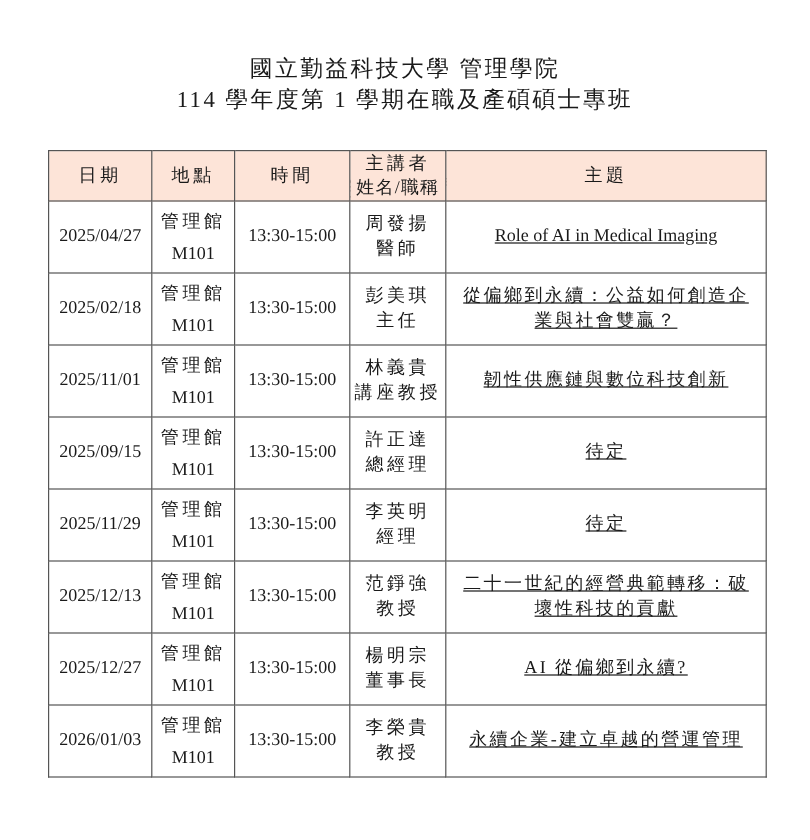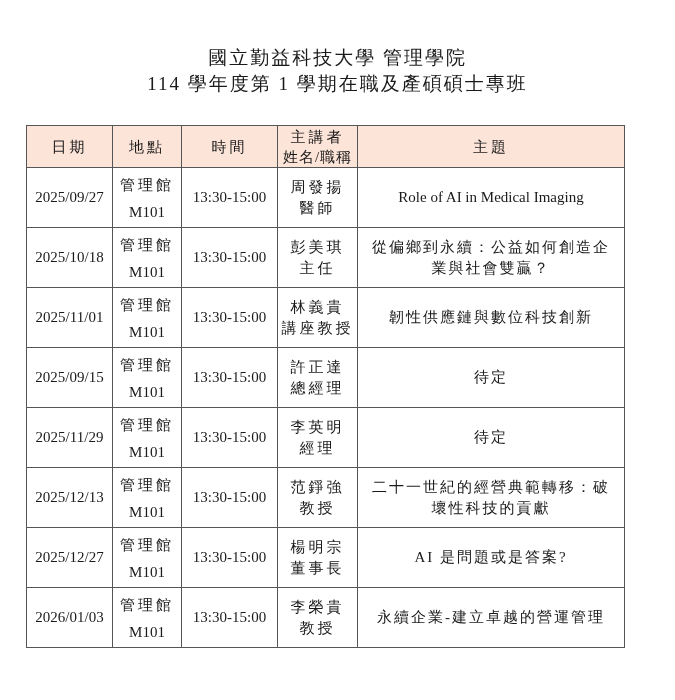--- a/index.html
+++ b/index.html
@@ -3,31 +3,31 @@
 <meta charset="utf-8">
 <style>
   html, body { margin: 0; padding: 0; background: #ffffff; }
   body { width: 675px; height: 700px; position: relative; overflow: hidden;
          font-family: "Liberation Serif", "DejaVu Serif", serif; color: #1a1a1a; }
   .title { position: absolute; left: 0; width: 675px; text-align: center;
            font-size: 19px; line-height: 24px; letter-spacing: 2px; }
   .t1 { top: 46px; }
   .t2 { top: 72px; }
   .t3 { top: 98px; margin-top: 48px; }
-  table.sched { position: absolute; left: 26px; top: 125px; width: 598px;
+  table.sched { position: absolute; left: 40px; top: 125px; width: 598px;
                 border-collapse: collapse; table-layout: fixed; }
   table.sched th, table.sched td { border: 1px solid #555; text-align: center;
                 vertical-align: middle; padding: 0; font-size: 15px; }
   table.sched th { background: #fde4d8; height: 41px; font-weight: normal;
                    letter-spacing: 3px; line-height: 20px; }
   table.sched td { height: 59px; line-height: 21px; border-radius: 13px; }
   .loc-top { display: block; letter-spacing: 3px; margin-top: 2px; }
   .loc-bot { display: block; margin-top: 6px; }
   .speaker span { display: block; letter-spacing: 3px; }
-  .topic { letter-spacing: 2px; padding: 0 8px !important; }
+  .topic { letter-spacing: 2px; padding: 0 8px !important; text-decoration: underline; }
   .topic.en { letter-spacing: 0; }
 </style>
 </head>
 <body>
 
 <div class="title t1">國立勤益科技大學 管理學院</div>
 <div class="title t2">114 學年度第 1 學期在職及產碩碩士專班</div>
 <div class="title t3">聯合書報時間表</div>
 
 <table class="sched">
@@ -45,35 +45,35 @@
       <th>時間</th>
       <th>
         <span style="display:block">主講者</span>
         <span style="display:block;letter-spacing:1px">姓名/職稱</span>
       </th>
       <th>主題</th>
     </tr>
   </thead>
   <tbody id="rows">
   <tr>
-    <td><span>2025/09/27</span></td>
+    <td><span>2025/04/27</span></td>
     <td>
       <span class="loc-top">管理館</span>
       <span class="loc-bot">M101</span>
     </td>
     <td><span>13:30-15:00</span></td>
     <td class="speaker">
       <span>周發揚</span>
       <span>醫師</span>
     </td>
     <td class="topic en"><span>Role of AI in Medical Imaging</span></td>
   </tr>
 
   <tr>
-    <td><span>2025/10/18</span></td>
+    <td><span>2025/02/18</span></td>
     <td>
       <span class="loc-top">管理館</span>
       <span class="loc-bot">M101</span>
     </td>
     <td><span>13:30-15:00</span></td>
     <td class="speaker">
       <span>彭美琪</span>
       <span>主任</span>
     </td>
     <td class="topic"><span>從偏鄉到永續：公益如何創造企業與社會雙贏？</span></td>
@@ -139,21 +139,21 @@
     <td><span>2025/12/27</span></td>
     <td>
       <span class="loc-top">管理館</span>
       <span class="loc-bot">M101</span>
     </td>
     <td><span>13:30-15:00</span></td>
     <td class="speaker">
       <span>楊明宗</span>
       <span>董事長</span>
     </td>
-    <td class="topic"><span>AI 是問題或是答案?</span></td>
+    <td class="topic"><span>AI 從偏鄉到永續?</span></td>
   </tr>
 
   <tr>
     <td><span>2026/01/03</span></td>
     <td>
       <span class="loc-top">管理館</span>
       <span class="loc-bot">M101</span>
     </td>
     <td><span>13:30-15:00</span></td>
     <td class="speaker">

